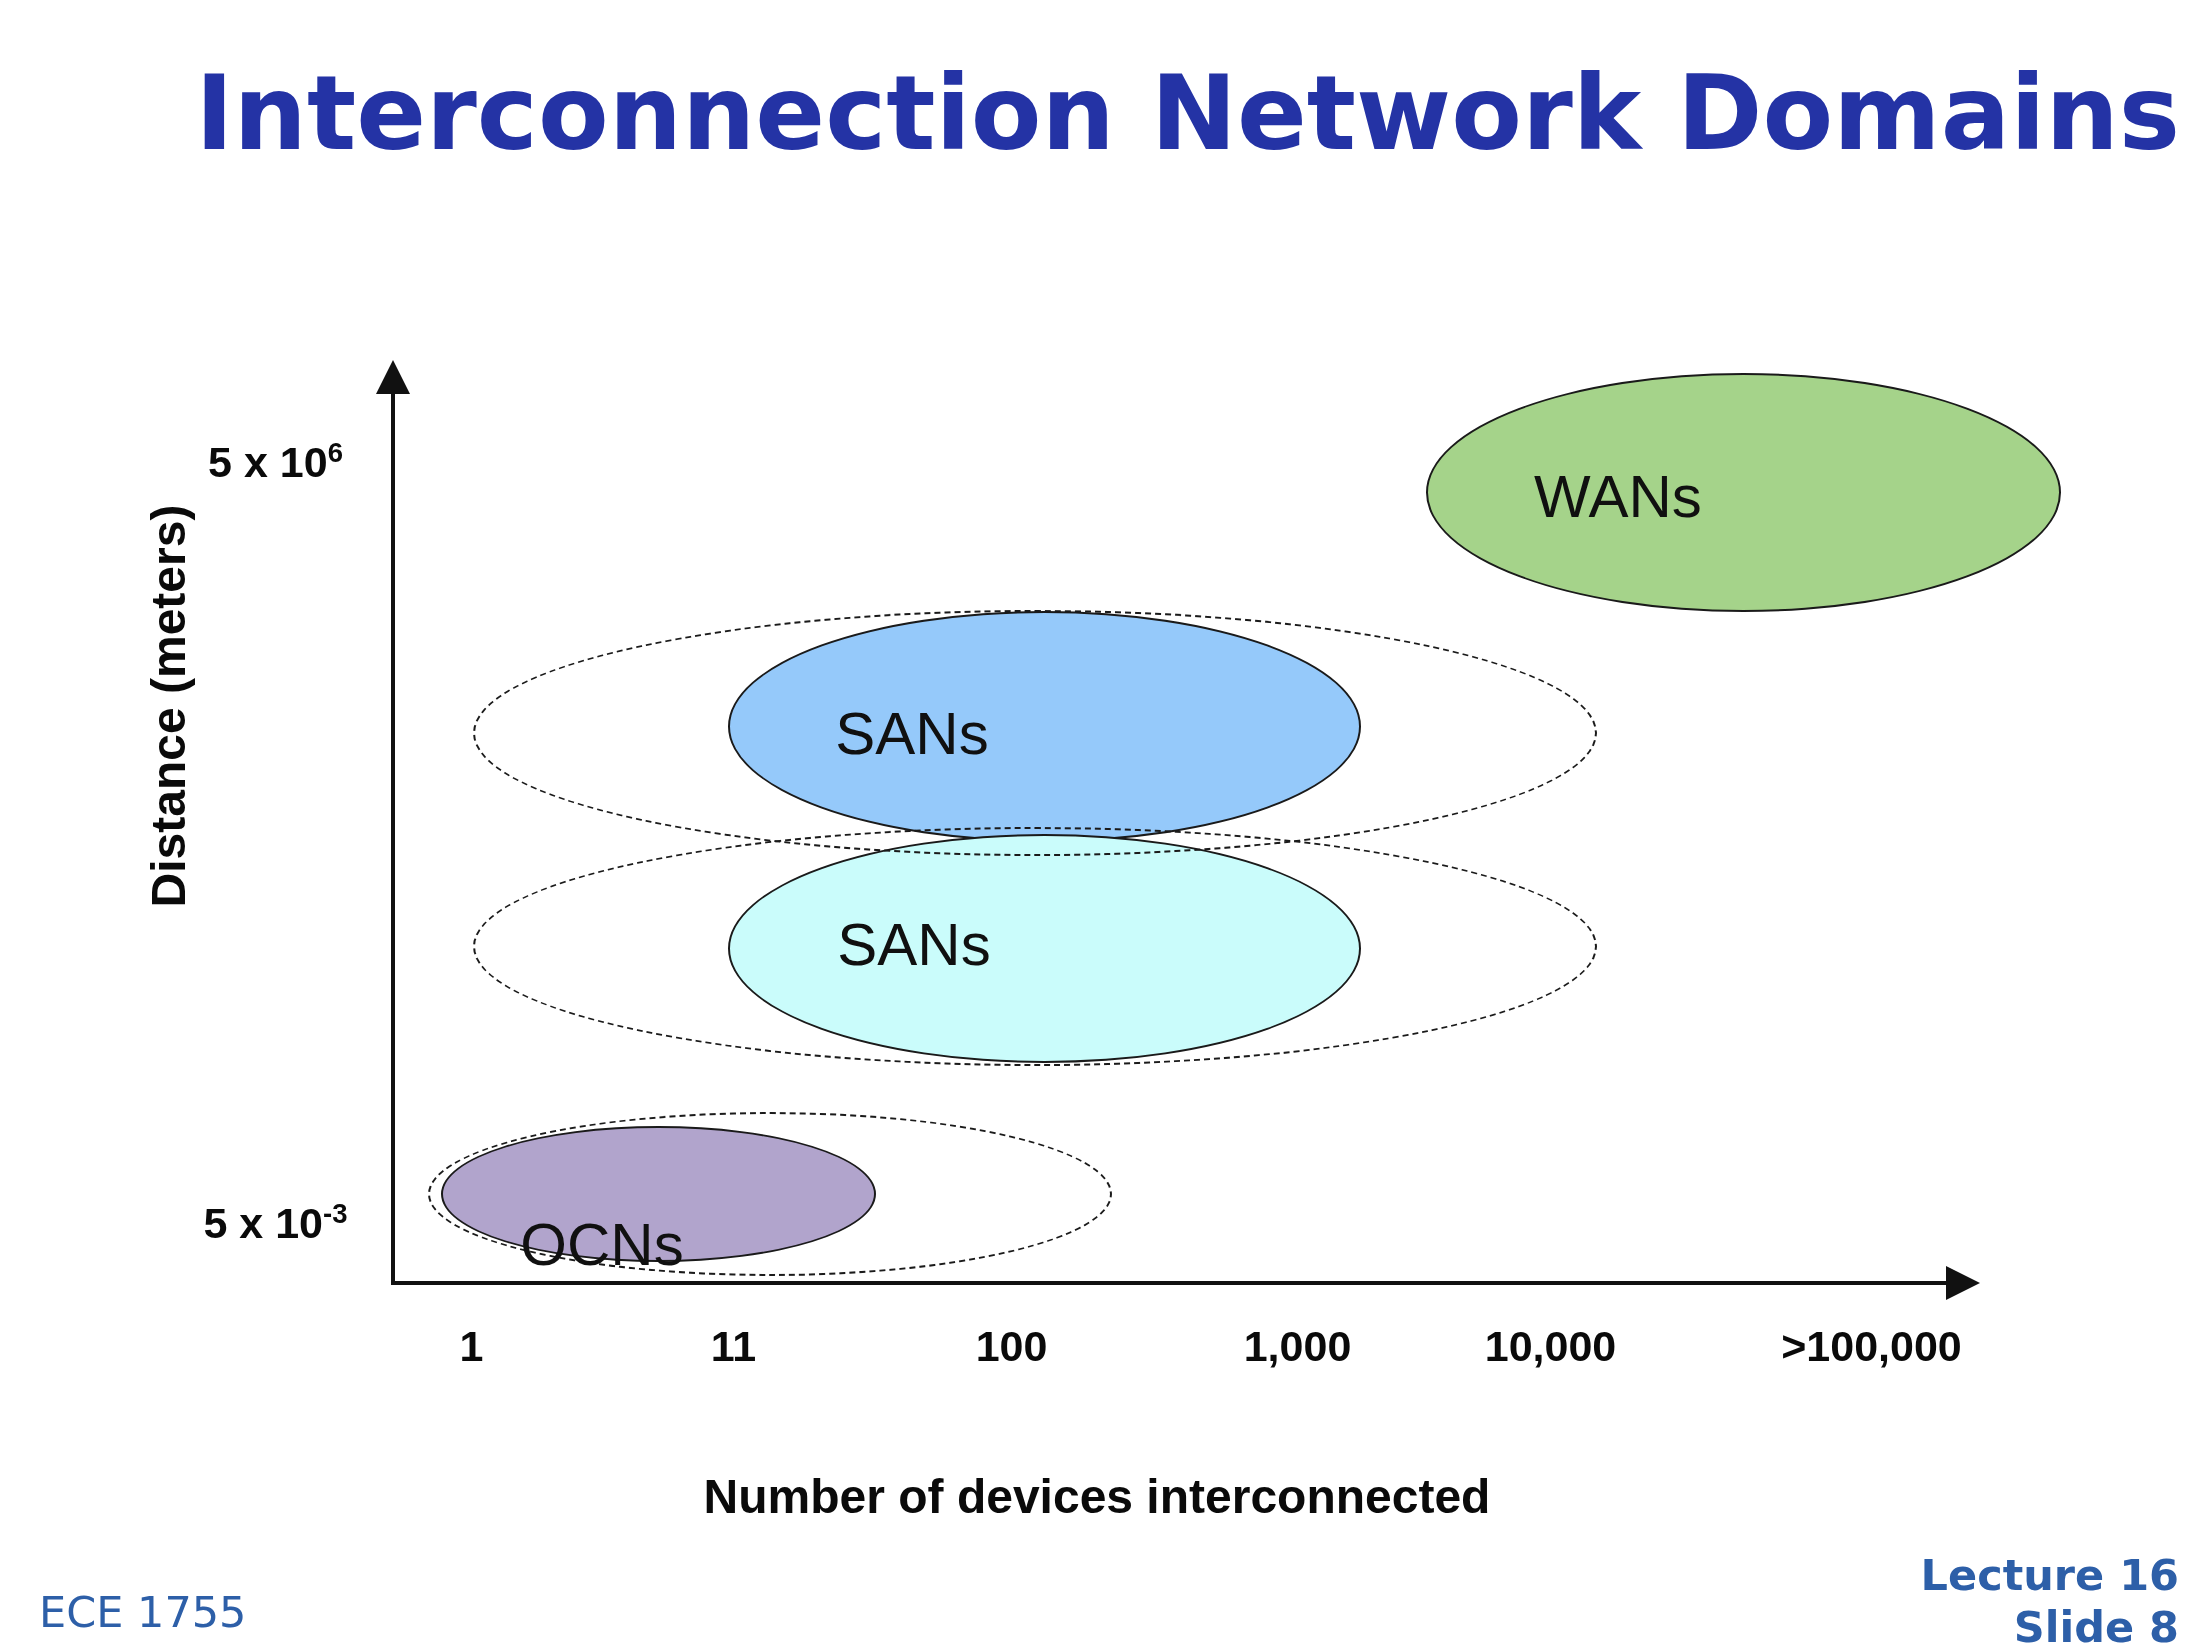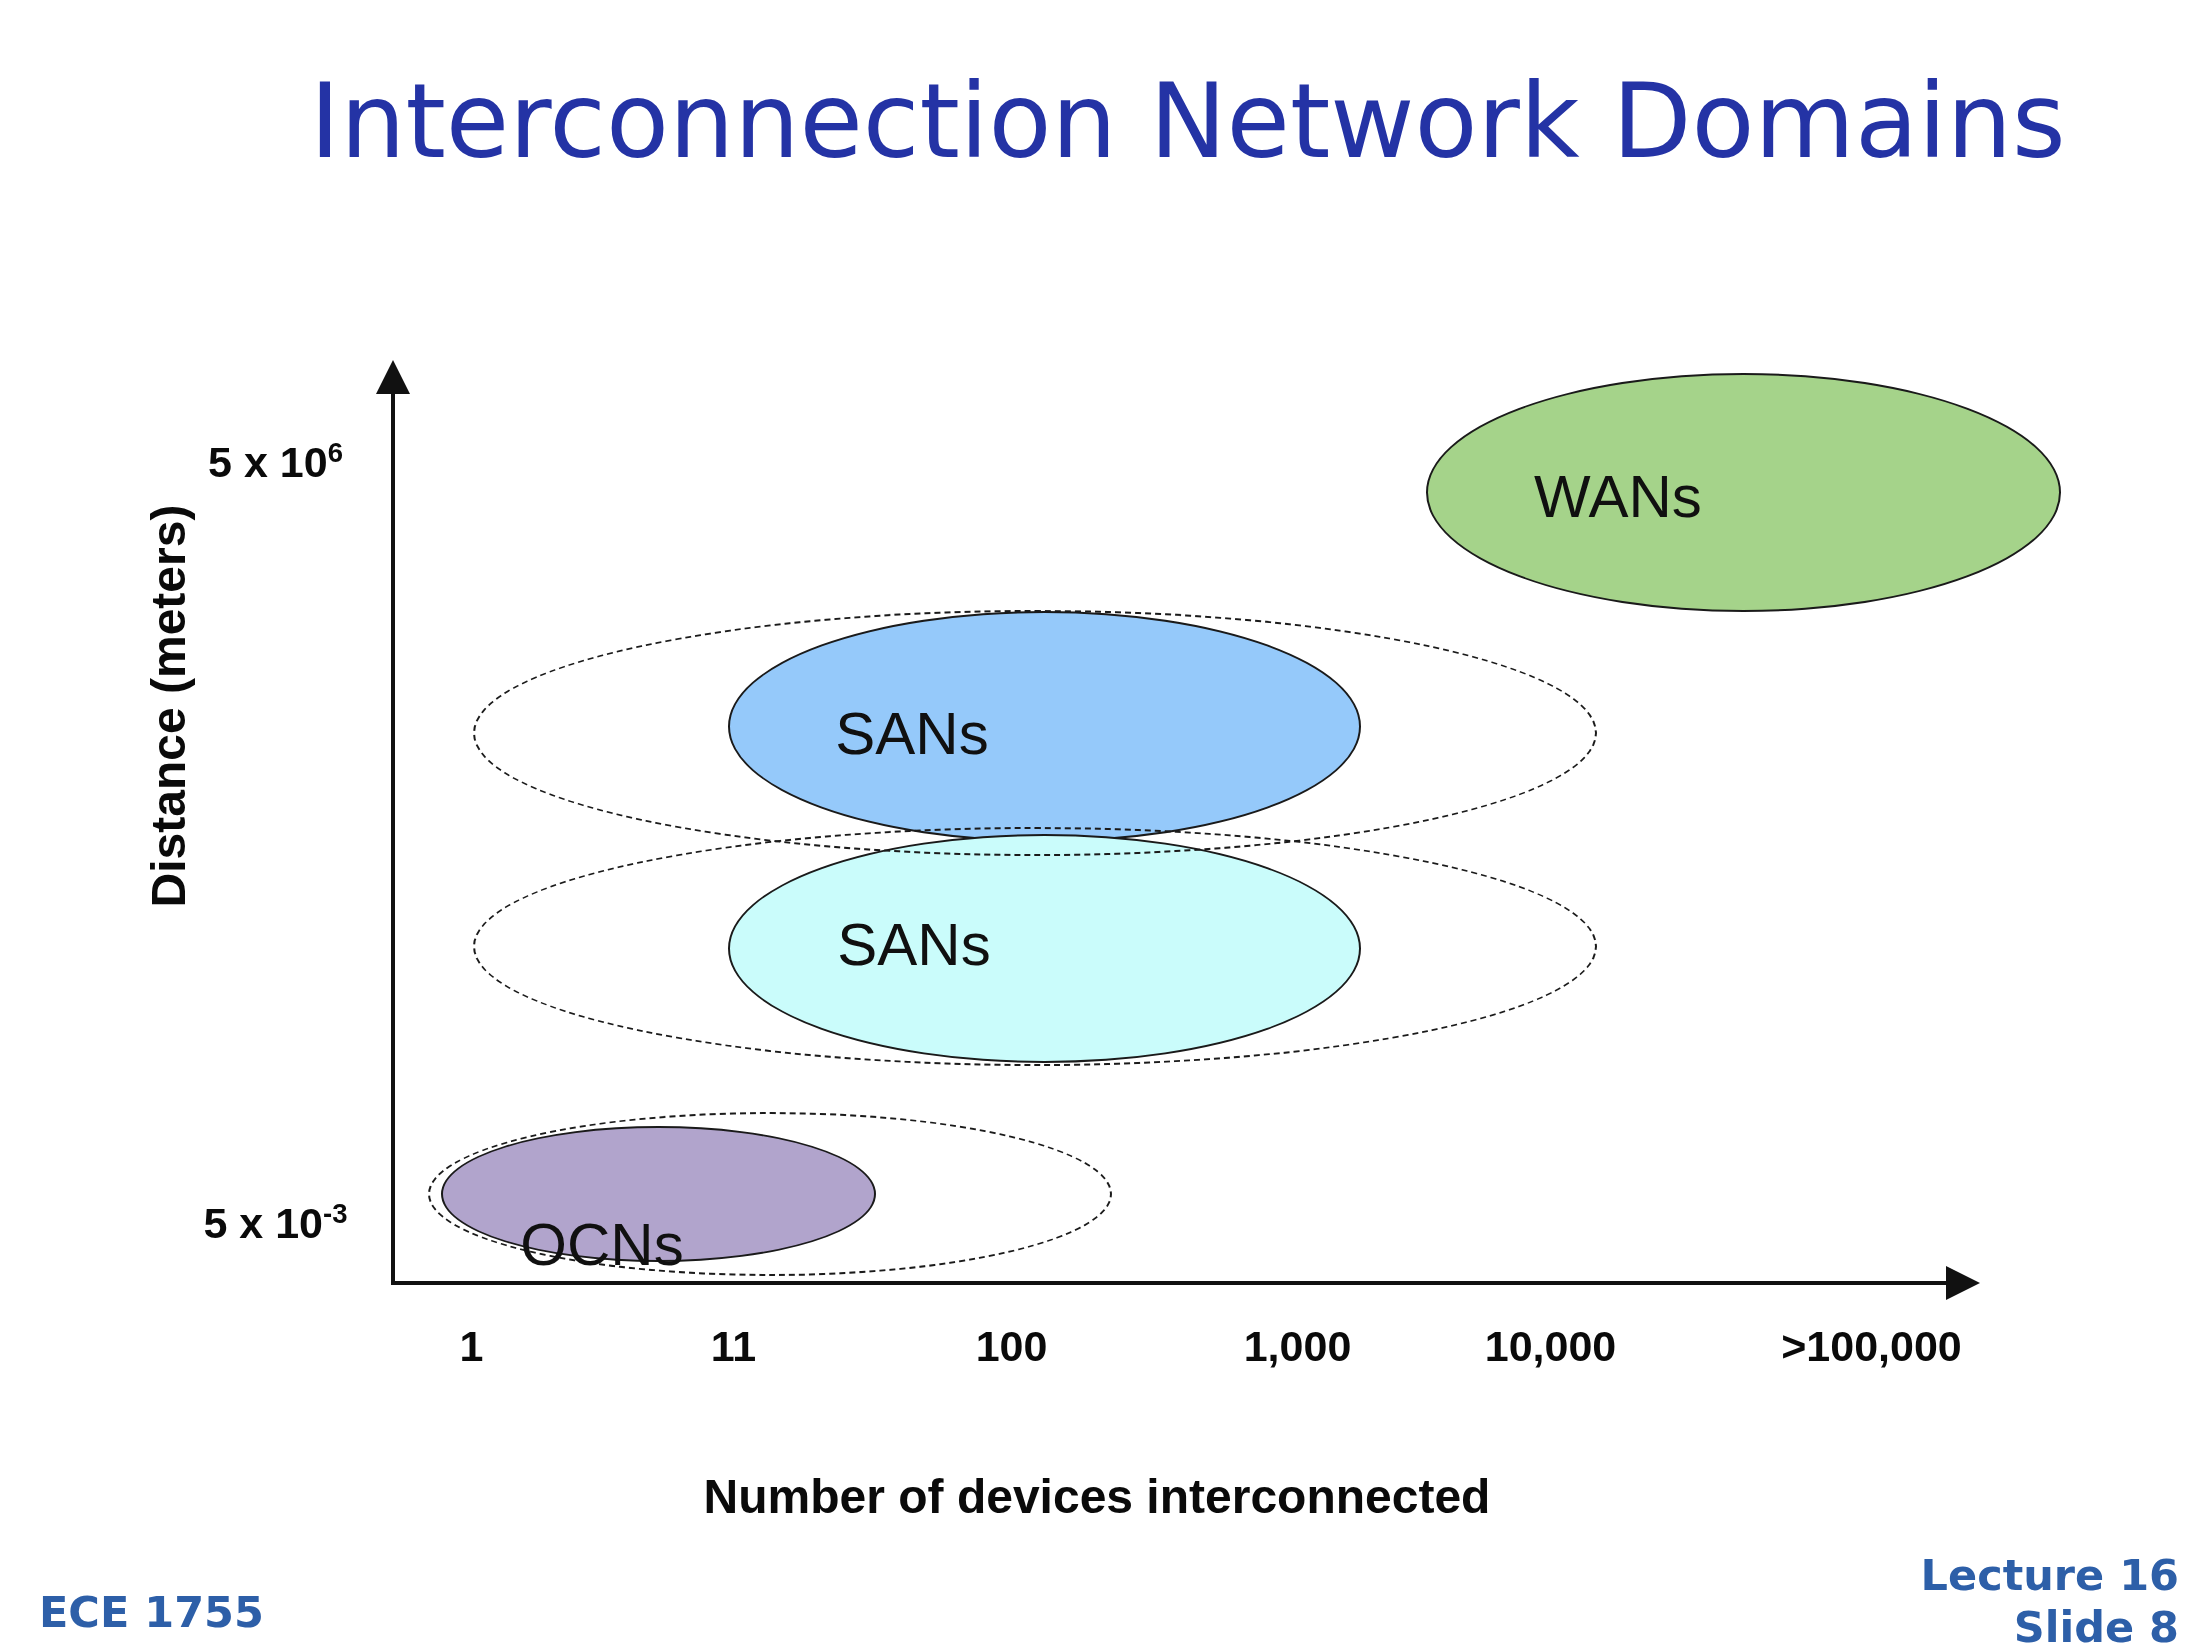--- a/index.html
+++ b/index.html
@@ -1,22 +1,22 @@
 <!DOCTYPE html>
 <html style="font-size:13.8px"><head>
 <meta charset="utf-8">
 <style>
   html,body{margin:0;padding:0;background:#ffffff;}
   .slide{
     position:relative;width:2203px;height:1652px;background:#ffffff;overflow:hidden;
     font-family:"Liberation Sans",sans-serif;color:#0a0a0a;
   }
   .slide-title{
-    position:absolute;top:57px;left:181px;right:8.6px;margin:8px;
-    text-align:center;font-family:"DejaVu Sans",sans-serif;font-weight:normal;
+    position:absolute;top:57px;left:181px;right:8.6px;margin:0;
+    text-align:center;font-family:"DejaVu Sans",sans-serif;font-weight:bold;
     font-size:103px;line-height:112px;color:#2433a5;white-space:nowrap;
   }
   
   .yaxis-line{position:absolute;left:391px;top:389px;width:4.3px;height:896px;background:#111;}
   .yaxis-arrow{position:absolute;left:376px;top:360px;width:0;height:0;
     border-left:17px solid transparent;border-right:17px solid transparent;border-bottom:34px solid #111;}
   .xaxis-line{position:absolute;left:391px;top:1281px;width:1559px;height:4.3px;background:#111;}
   .xaxis-arrow{position:absolute;left:1946px;top:1266px;width:0;height:0;
     border-top:17px solid transparent;border-bottom:17px solid transparent;border-left:34px solid #111;}
   .ytick{position:absolute;left:112px;width:327px;height:60px;line-height:76px;
@@ -43,21 +43,21 @@
   .el-sans-dashed{left:473px;top:827px;width:1124px;height:239px;}
   .el-ocns-dashed{left:428px;top:1112px;width:684px;height:164px;}
   .region-label{position:absolute;transform:translate(-50%,-50%);font-size:60px;color:#101010;
     z-index:3;white-space:nowrap;}
   .lbl-wans{left:1618px;top:496px;}
   .lbl-lans{left:912px;top:733px;}
   .lbl-sans{left:914px;top:944px;text-align:center;}
   .lbl-ocns{left:602px;top:1244px;}
   
   .footer-left{position:absolute;left:39px;top:1587px;font-family:"DejaVu Sans",sans-serif;
-    font-weight:bold;font-size:43px;color:#2d5fa8;}
+    font-weight:normal;font-size:43px;color:#2d5fa8;}
   .footer-right{position:absolute;right:24px;top:1549px;text-align:right;
     font-family:"DejaVu Sans",sans-serif;font-weight:bold;font-size:43px;line-height:52px;color:#2d5fa8;}
 </style>
 </head>
 <body>
 
 <div class="slide">
 
   <h1 class="slide-title">Interconnection Network Domains</h1>
 

